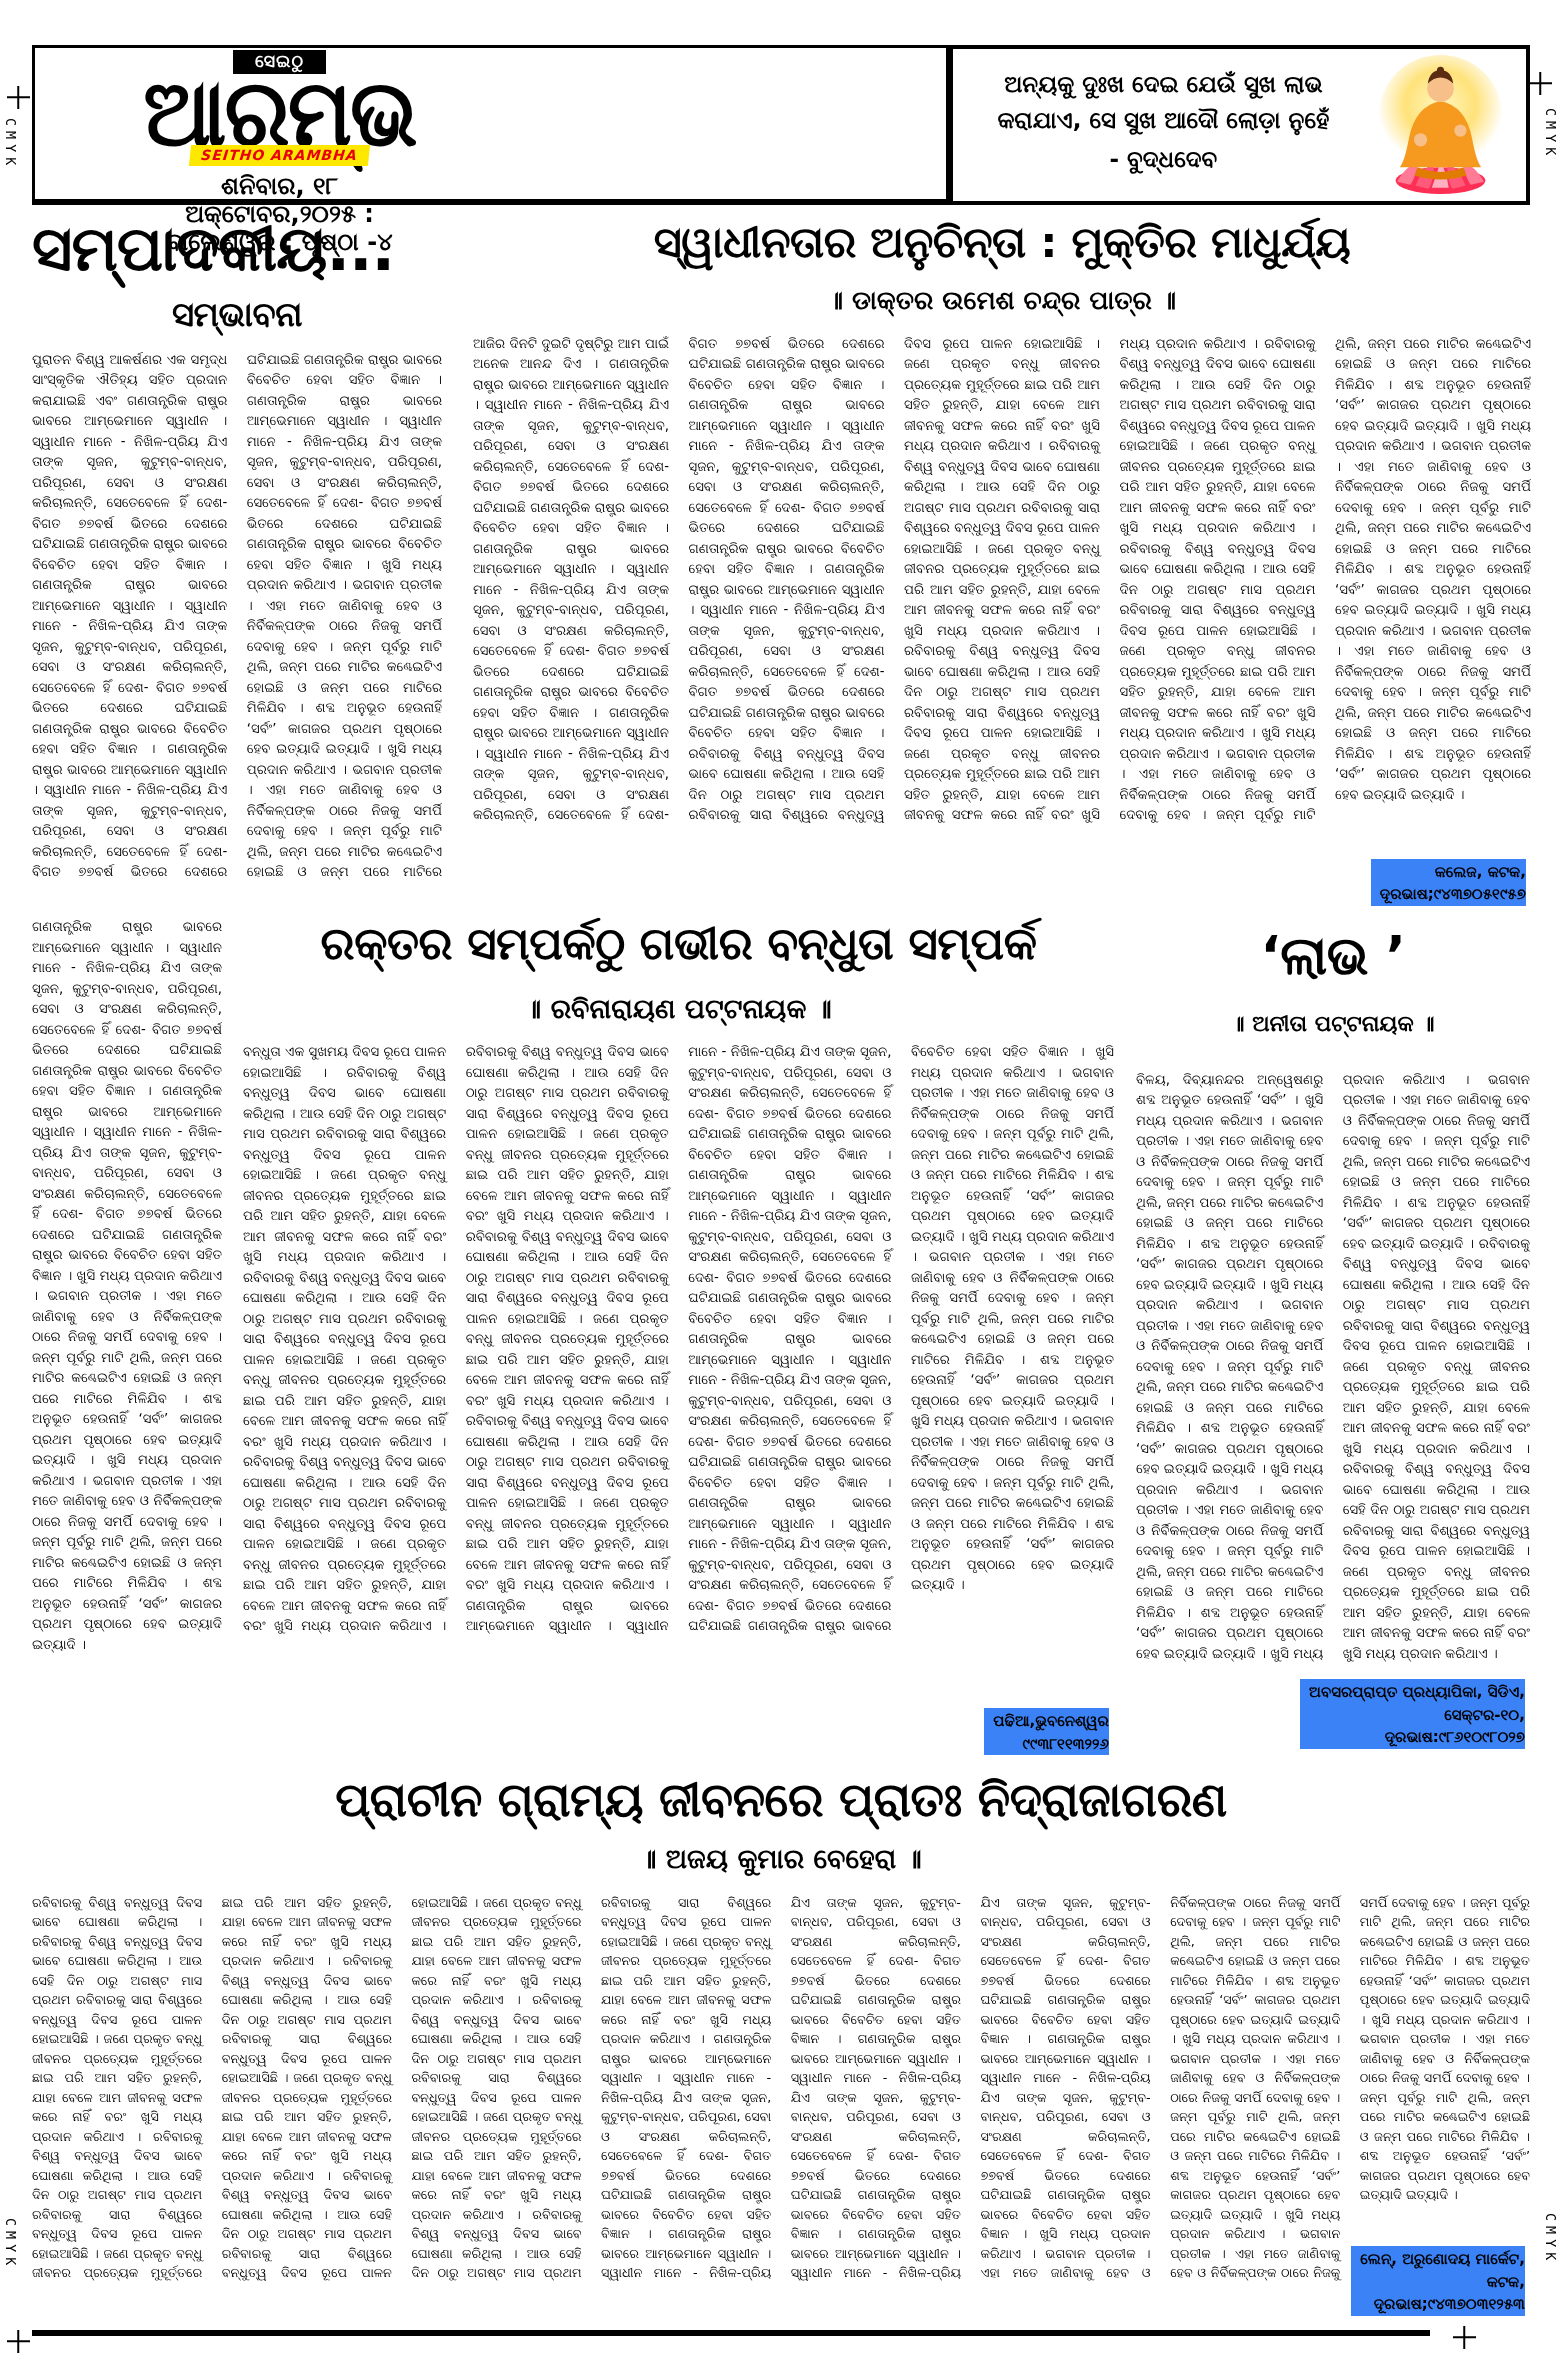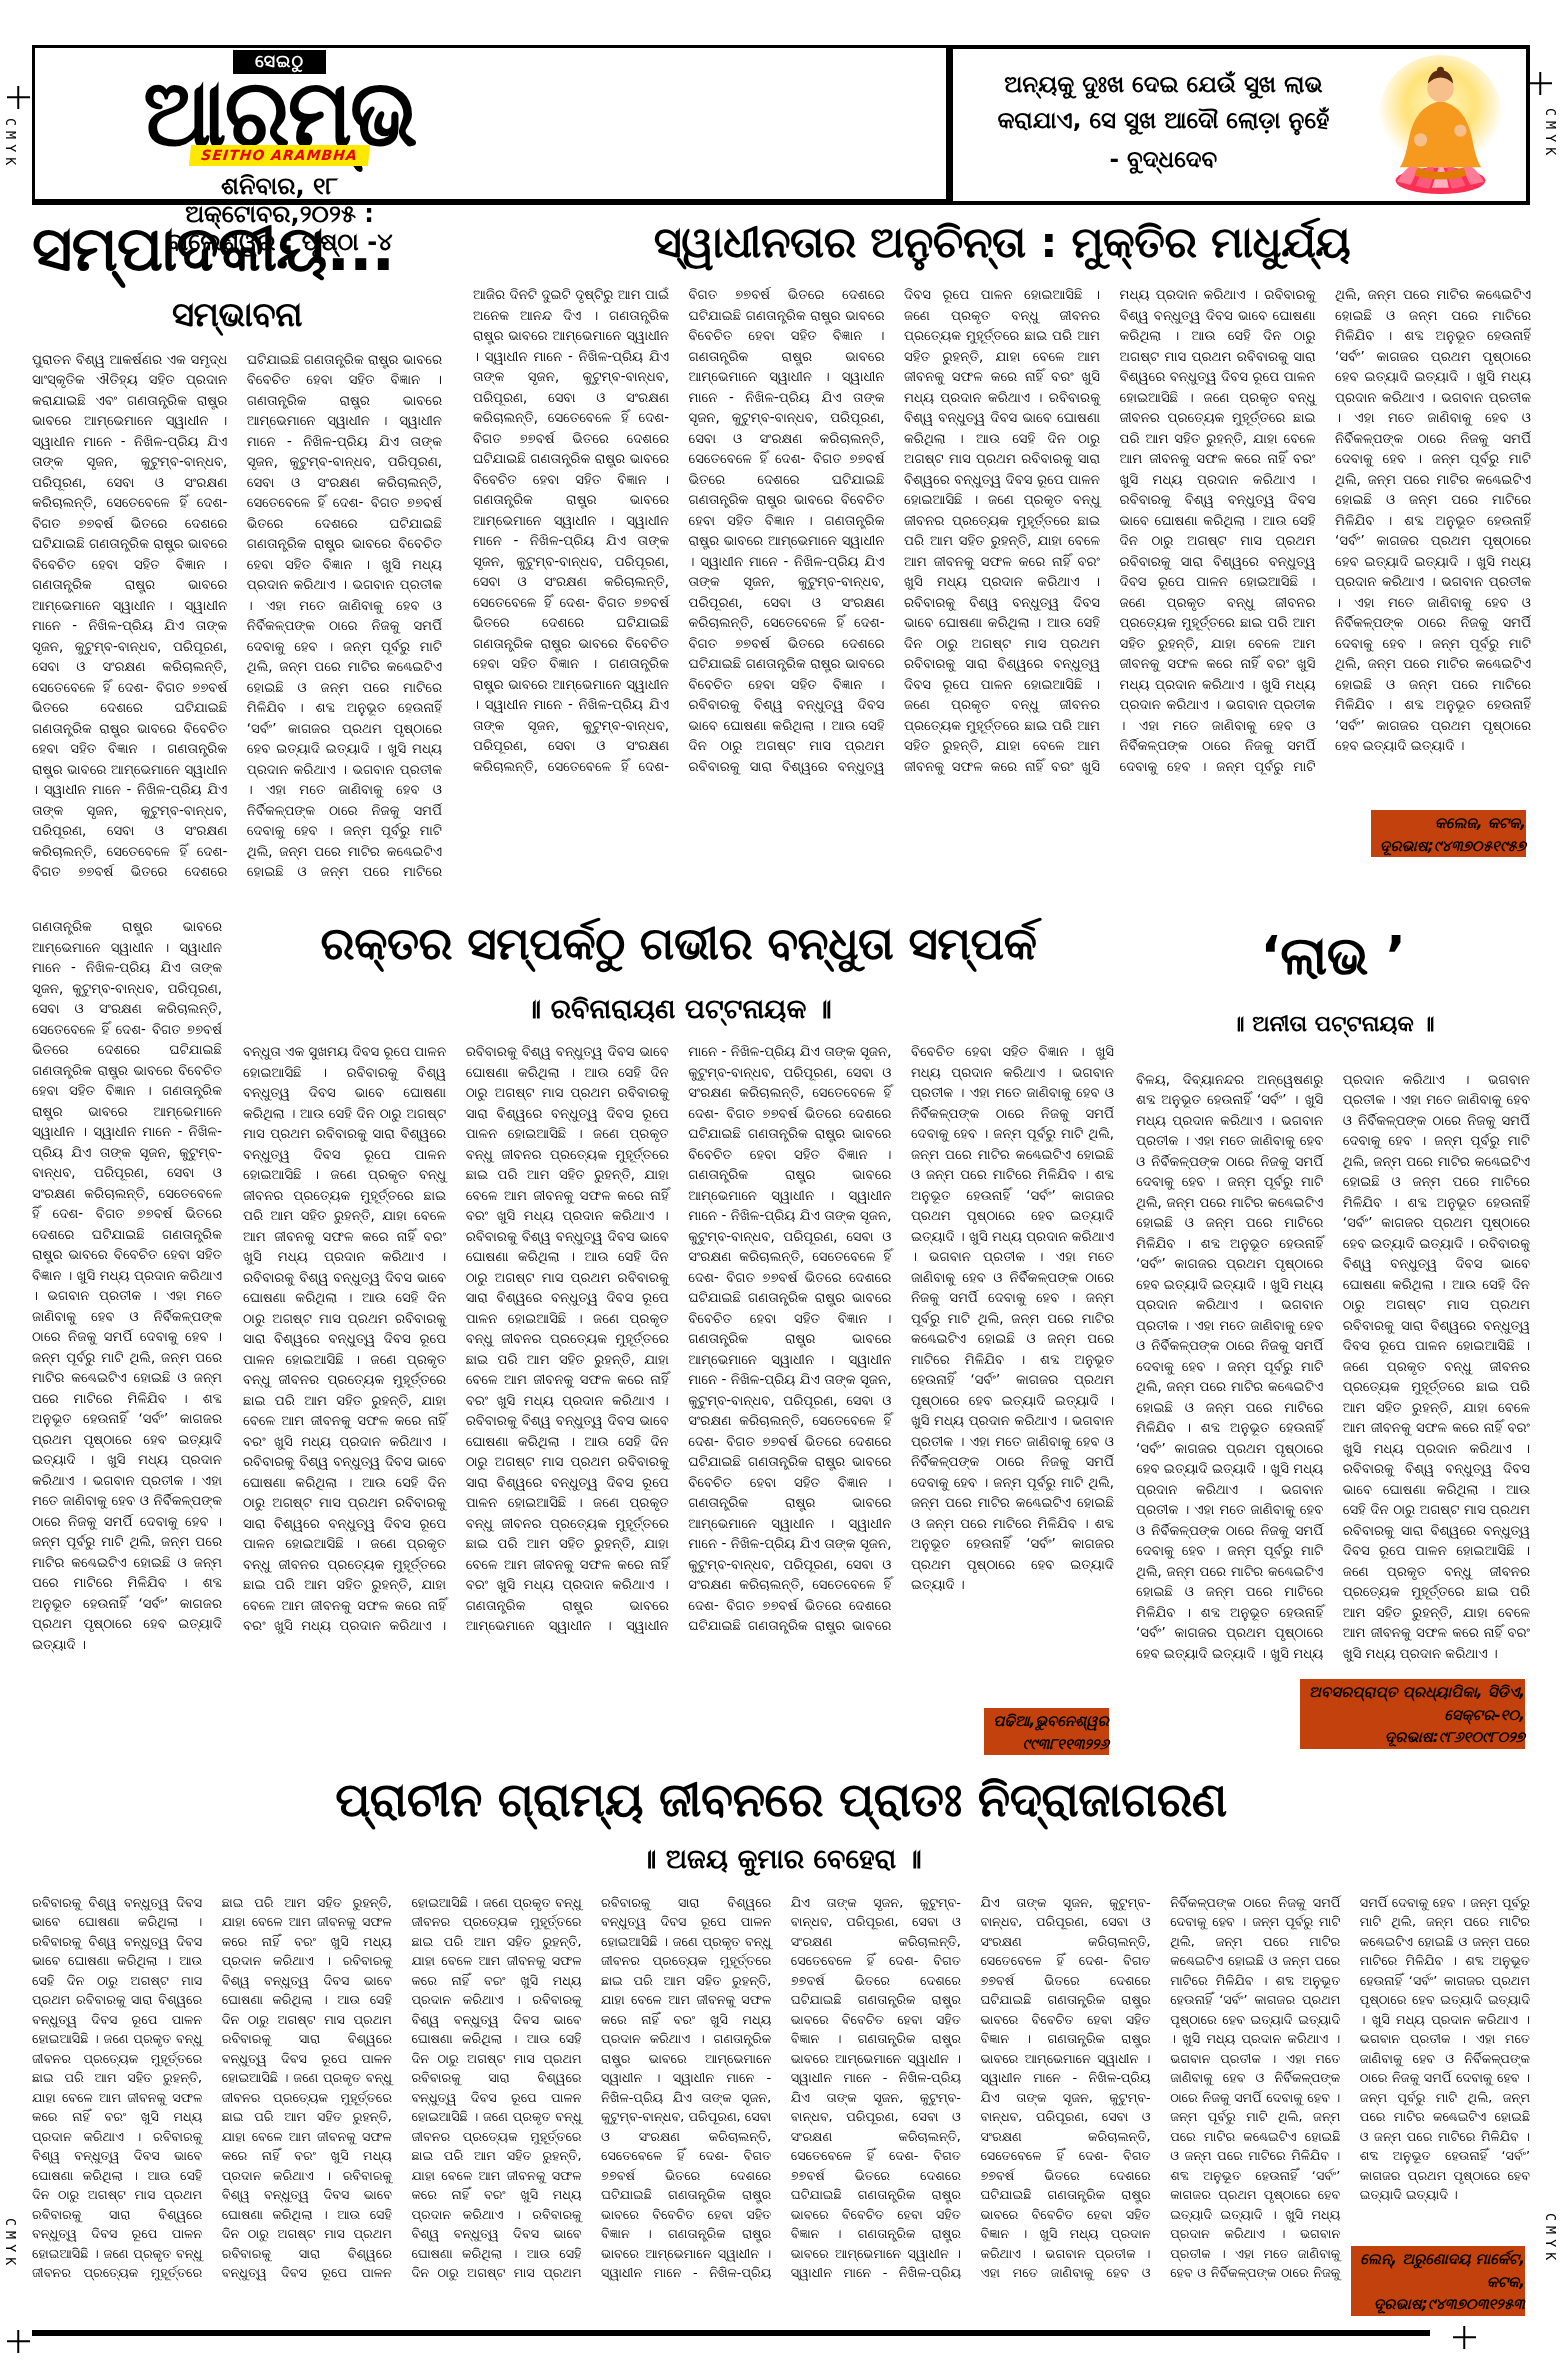--- a/index.html
+++ b/index.html
@@ -50,22 +50,22 @@
   
   .band{position:absolute;box-sizing:border-box;}
   .headline{font-weight:bold;text-align:center;letter-spacing:-0.5px;}
   .byline{font-weight:bold;text-align:center;}
   .bodytext{
     text-align:justify;font-size:13.3px;line-height:20.5px;overflow:hidden;position:relative;
     column-gap:19.5px;
   }
   .bodytext p{margin:0;}
   .signoff{
-    position:absolute;right:5.1px;bottom:2px;background:#c2410c;padding:2px 0 0 9.2px;
-    font-weight:bold;font-size:15px;line-height:1.5;text-align:right;font-style:italic;
+    position:absolute;right:5.1px;bottom:2px;background:#3b82f6;padding:2px 0 0 9.2px;
+    font-weight:bold;font-size:15px;line-height:1.5;text-align:right;
   }
   .sec-title{font-weight:bold;letter-spacing:-1px;}
   .block{position:absolute;box-sizing:border-box;}
   
   .bottom-rule{position:absolute;left:32px;top:2330px;width:1398px;height:6.1px;background:#000;}
 </style>
 </head>
 <body>
 
 <div class="page">
@@ -134,20 +134,21 @@
         <p>
           <span>ପୁରାତନ ବିଶ୍ୱ ଆକର୍ଷଣର ଏକ ସମୃଦ୍ଧ ସାଂସ୍କୃତିକ ଐତିହ୍ୟ ସହିତ ପ୍ରଦାନ କରାଯାଇଛି ଏବଂ</span>
           <span>ଗଣତାନ୍ତ୍ରିକ ରାଷ୍ଟ୍ର ଭାବରେ ଆମ୍ଭେମାନେ ସ୍ୱାଧୀନ । ସ୍ୱାଧୀନ ମାନେ - ନିଖିଳ-ପ୍ରିୟ ଯିଏ ତାଙ୍କ ସୃଜନ, କୁଟୁମ୍ବ-ବାନ୍ଧବ, ପରିପୂରଣ, ସେବା ଓ ସଂରକ୍ଷଣ କରିଚାଲନ୍ତି, ସେତେବେଳେ ହିଁ ଦେଶ- ବିଗତ ୭୭ବର୍ଷ ଭିତରେ ଦେଶରେ ଘଟିଯାଇଛି ଗଣତାନ୍ତ୍ରିକ ରାଷ୍ଟ୍ର ଭାବରେ ବିବେଚିତ ହେବା ସହିତ ବିଜ୍ଞାନ । ଗଣତାନ୍ତ୍ରିକ ରାଷ୍ଟ୍ର ଭାବରେ ଆମ୍ଭେମାନେ ସ୍ୱାଧୀନ । ସ୍ୱାଧୀନ ମାନେ - ନିଖିଳ-ପ୍ରିୟ ଯିଏ ତାଙ୍କ ସୃଜନ, କୁଟୁମ୍ବ-ବାନ୍ଧବ, ପରିପୂରଣ, ସେବା ଓ ସଂରକ୍ଷଣ କରିଚାଲନ୍ତି, ସେତେବେଳେ ହିଁ ଦେଶ- ବିଗତ ୭୭ବର୍ଷ ଭିତରେ ଦେଶରେ ଘଟିଯାଇଛି ଗଣତାନ୍ତ୍ରିକ ରାଷ୍ଟ୍ର ଭାବରେ ବିବେଚିତ ହେବା ସହିତ ବିଜ୍ଞାନ । ଗଣତାନ୍ତ୍ରିକ ରାଷ୍ଟ୍ର ଭାବରେ ଆମ୍ଭେମାନେ ସ୍ୱାଧୀନ । ସ୍ୱାଧୀନ ମାନେ - ନିଖିଳ-ପ୍ରିୟ ଯିଏ ତାଙ୍କ ସୃଜନ, କୁଟୁମ୍ବ-ବାନ୍ଧବ, ପରିପୂରଣ, ସେବା ଓ ସଂରକ୍ଷଣ କରିଚାଲନ୍ତି, ସେତେବେଳେ ହିଁ ଦେଶ- ବିଗତ ୭୭ବର୍ଷ ଭିତରେ ଦେଶରେ ଘଟିଯାଇଛି ଗଣତାନ୍ତ୍ରିକ ରାଷ୍ଟ୍ର ଭାବରେ ବିବେଚିତ ହେବା ସହିତ ବିଜ୍ଞାନ । ଗଣତାନ୍ତ୍ରିକ ରାଷ୍ଟ୍ର ଭାବରେ ଆମ୍ଭେମାନେ ସ୍ୱାଧୀନ । ସ୍ୱାଧୀନ ମାନେ - ନିଖିଳ-ପ୍ରିୟ ଯିଏ ତାଙ୍କ ସୃଜନ, କୁଟୁମ୍ବ-ବାନ୍ଧବ, ପରିପୂରଣ, ସେବା ଓ ସଂରକ୍ଷଣ କରିଚାଲନ୍ତି, ସେତେବେଳେ ହିଁ ଦେଶ- ବିଗତ ୭୭ବର୍ଷ ଭିତରେ ଦେଶରେ ଘଟିଯାଇଛି ଗଣତାନ୍ତ୍ରିକ ରାଷ୍ଟ୍ର ଭାବରେ ବିବେଚିତ ହେବା ସହିତ ବିଜ୍ଞାନ । </span>
           <span>ଖୁସି ମଧ୍ୟ ପ୍ରଦାନ କରିଥାଏ । ଭଗବାନ ପ୍ରତୀକ । ଏହା ମତେ ଜାଣିବାକୁ ହେବ ଓ ନିର୍ବିକଳ୍ପଙ୍କ ଠାରେ ନିଜକୁ ସମର୍ପି ଦେବାକୁ ହେବ । ଜନ୍ମ ପୂର୍ବରୁ ମାଟି ଥିଲି, ଜନ୍ମ ପରେ ମାଟିର କଣ୍ଢେଇଟିଏ ହୋଇଛି ଓ ଜନ୍ମ ପରେ ମାଟିରେ ମିଳିଯିବ । ଶବ୍ଦ ଅନୁଭୂତ ହେଉନାହିଁ ‘ସର୍ବଂ’ କାଗଜର ପ୍ରଥମ ପୃଷ୍ଠାରେ ହେବ ଇତ୍ୟାଦି ଇତ୍ୟାଦି । ଖୁସି ମଧ୍ୟ ପ୍ରଦାନ କରିଥାଏ । ଭଗବାନ ପ୍ରତୀକ । ଏହା ମତେ ଜାଣିବାକୁ ହେବ ଓ ନିର୍ବିକଳ୍ପଙ୍କ ଠାରେ ନିଜକୁ ସମର୍ପି ଦେବାକୁ ହେବ । ଜନ୍ମ ପୂର୍ବରୁ ମାଟି ଥିଲି, ଜନ୍ମ ପରେ ମାଟିର କଣ୍ଢେଇଟିଏ ହୋଇଛି ଓ ଜନ୍ମ ପରେ ମାଟିରେ ମିଳିଯିବ । ଶବ୍ଦ ଅନୁଭୂତ ହେଉନାହିଁ ‘ସର୍ବଂ’ କାଗଜର ପ୍ରଥମ ପୃଷ୍ଠାରେ ହେବ ଇତ୍ୟାଦି ଇତ୍ୟାଦି । </span>
         </p>
       </div>
     </article>
 
     <article class="block" style="left:441px;top:0;width:1058px;height:697px;">
       <h1 class="headline" style="font-size:43px;margin:2px 0 0;">ସ୍ୱାଧୀନତାର ଅନୁଚିନ୍ତା : ମୁକ୍ତିର ମାଧୁର୍ଯ୍ୟ</h1>
+      <div class="byline" style="font-size:25.6px;margin-top:17.4px;">॥ ଡାକ୍ତର ଉମେଶ ଚନ୍ଦ୍ର ପାତ୍ର ॥</div>
       <div class="bodytext" style="margin-top:17.4px;height:574px;column-count:5;">
         <p>
           <span>ଆଜିର ଦିନଟି ଦୁଇଟି ଦୃଷ୍ଟିରୁ ଆମ ପାଇଁ ଅନେକ ଆନନ୍ଦ ଦିଏ ।</span>
           <span>ଗଣତାନ୍ତ୍ରିକ ରାଷ୍ଟ୍ର ଭାବରେ ଆମ୍ଭେମାନେ ସ୍ୱାଧୀନ । ସ୍ୱାଧୀନ ମାନେ - ନିଖିଳ-ପ୍ରିୟ ଯିଏ ତାଙ୍କ ସୃଜନ, କୁଟୁମ୍ବ-ବାନ୍ଧବ, ପରିପୂରଣ, ସେବା ଓ ସଂରକ୍ଷଣ କରିଚାଲନ୍ତି, ସେତେବେଳେ ହିଁ ଦେଶ- ବିଗତ ୭୭ବର୍ଷ ଭିତରେ ଦେଶରେ ଘଟିଯାଇଛି ଗଣତାନ୍ତ୍ରିକ ରାଷ୍ଟ୍ର ଭାବରେ ବିବେଚିତ ହେବା ସହିତ ବିଜ୍ଞାନ । ଗଣତାନ୍ତ୍ରିକ ରାଷ୍ଟ୍ର ଭାବରେ ଆମ୍ଭେମାନେ ସ୍ୱାଧୀନ । ସ୍ୱାଧୀନ ମାନେ - ନିଖିଳ-ପ୍ରିୟ ଯିଏ ତାଙ୍କ ସୃଜନ, କୁଟୁମ୍ବ-ବାନ୍ଧବ, ପରିପୂରଣ, ସେବା ଓ ସଂରକ୍ଷଣ କରିଚାଲନ୍ତି, ସେତେବେଳେ ହିଁ ଦେଶ- ବିଗତ ୭୭ବର୍ଷ ଭିତରେ ଦେଶରେ ଘଟିଯାଇଛି ଗଣତାନ୍ତ୍ରିକ ରାଷ୍ଟ୍ର ଭାବରେ ବିବେଚିତ ହେବା ସହିତ ବିଜ୍ଞାନ । ଗଣତାନ୍ତ୍ରିକ ରାଷ୍ଟ୍ର ଭାବରେ ଆମ୍ଭେମାନେ ସ୍ୱାଧୀନ । ସ୍ୱାଧୀନ ମାନେ - ନିଖିଳ-ପ୍ରିୟ ଯିଏ ତାଙ୍କ ସୃଜନ, କୁଟୁମ୍ବ-ବାନ୍ଧବ, ପରିପୂରଣ, ସେବା ଓ ସଂରକ୍ଷଣ କରିଚାଲନ୍ତି, ସେତେବେଳେ ହିଁ ଦେଶ- ବିଗତ ୭୭ବର୍ଷ ଭିତରେ ଦେଶରେ ଘଟିଯାଇଛି ଗଣତାନ୍ତ୍ରିକ ରାଷ୍ଟ୍ର ଭାବରେ ବିବେଚିତ ହେବା ସହିତ ବିଜ୍ଞାନ । ଗଣତାନ୍ତ୍ରିକ ରାଷ୍ଟ୍ର ଭାବରେ ଆମ୍ଭେମାନେ ସ୍ୱାଧୀନ । ସ୍ୱାଧୀନ ମାନେ - ନିଖିଳ-ପ୍ରିୟ ଯିଏ ତାଙ୍କ ସୃଜନ, କୁଟୁମ୍ବ-ବାନ୍ଧବ, ପରିପୂରଣ, ସେବା ଓ ସଂରକ୍ଷଣ କରିଚାଲନ୍ତି, ସେତେବେଳେ ହିଁ ଦେଶ- ବିଗତ ୭୭ବର୍ଷ ଭିତରେ ଦେଶରେ ଘଟିଯାଇଛି ଗଣତାନ୍ତ୍ରିକ ରାଷ୍ଟ୍ର ଭାବରେ ବିବେଚିତ ହେବା ସହିତ ବିଜ୍ଞାନ । ଗଣତାନ୍ତ୍ରିକ ରାଷ୍ଟ୍ର ଭାବରେ ଆମ୍ଭେମାନେ ସ୍ୱାଧୀନ । ସ୍ୱାଧୀନ ମାନେ - ନିଖିଳ-ପ୍ରିୟ ଯିଏ ତାଙ୍କ ସୃଜନ, କୁଟୁମ୍ବ-ବାନ୍ଧବ, ପରିପୂରଣ, ସେବା ଓ ସଂରକ୍ଷଣ କରିଚାଲନ୍ତି, ସେତେବେଳେ ହିଁ ଦେଶ- ବିଗତ ୭୭ବର୍ଷ ଭିତରେ ଦେଶରେ ଘଟିଯାଇଛି ଗଣତାନ୍ତ୍ରିକ ରାଷ୍ଟ୍ର ଭାବରେ ବିବେଚିତ ହେବା ସହିତ ବିଜ୍ଞାନ । </span>
           <span>ରବିବାରକୁ ବିଶ୍ୱ ବନ୍ଧୁତ୍ୱ ଦିବସ ଭାବେ ଘୋଷଣା କରିଥିଲା । ଆଉ ସେହି ଦିନ ଠାରୁ ଅଗଷ୍ଟ ମାସ ପ୍ରଥମ ରବିବାରକୁ ସାରା ବିଶ୍ୱରେ ବନ୍ଧୁତ୍ୱ ଦିବସ ରୂପେ ପାଳନ ହୋଇଆସିଛି । ଜଣେ ପ୍ରକୃତ ବନ୍ଧୁ ଜୀବନର ପ୍ରତ୍ୟେକ ମୁହୂର୍ତ୍ତରେ ଛାଇ ପରି ଆମ ସହିତ ରୁହନ୍ତି, ଯାହା ବେଳେ ଆମ ଜୀବନକୁ ସଫଳ କରେ ନାହିଁ ବରଂ ଖୁସି ମଧ୍ୟ ପ୍ରଦାନ କରିଥାଏ । ରବିବାରକୁ ବିଶ୍ୱ ବନ୍ଧୁତ୍ୱ ଦିବସ ଭାବେ ଘୋଷଣା କରିଥିଲା । ଆଉ ସେହି ଦିନ ଠାରୁ ଅଗଷ୍ଟ ମାସ ପ୍ରଥମ ରବିବାରକୁ ସାରା ବିଶ୍ୱରେ ବନ୍ଧୁତ୍ୱ ଦିବସ ରୂପେ ପାଳନ ହୋଇଆସିଛି । ଜଣେ ପ୍ରକୃତ ବନ୍ଧୁ ଜୀବନର ପ୍ରତ୍ୟେକ ମୁହୂର୍ତ୍ତରେ ଛାଇ ପରି ଆମ ସହିତ ରୁହନ୍ତି, ଯାହା ବେଳେ ଆମ ଜୀବନକୁ ସଫଳ କରେ ନାହିଁ ବରଂ ଖୁସି ମଧ୍ୟ ପ୍ରଦାନ କରିଥାଏ । ରବିବାରକୁ ବିଶ୍ୱ ବନ୍ଧୁତ୍ୱ ଦିବସ ଭାବେ ଘୋଷଣା କରିଥିଲା । ଆଉ ସେହି ଦିନ ଠାରୁ ଅଗଷ୍ଟ ମାସ ପ୍ରଥମ ରବିବାରକୁ ସାରା ବିଶ୍ୱରେ ବନ୍ଧୁତ୍ୱ ଦିବସ ରୂପେ ପାଳନ ହୋଇଆସିଛି । ଜଣେ ପ୍ରକୃତ ବନ୍ଧୁ ଜୀବନର ପ୍ରତ୍ୟେକ ମୁହୂର୍ତ୍ତରେ ଛାଇ ପରି ଆମ ସହିତ ରୁହନ୍ତି, ଯାହା ବେଳେ ଆମ ଜୀବନକୁ ସଫଳ କରେ ନାହିଁ ବରଂ ଖୁସି ମଧ୍ୟ ପ୍ରଦାନ କରିଥାଏ । ରବିବାରକୁ ବିଶ୍ୱ ବନ୍ଧୁତ୍ୱ ଦିବସ ଭାବେ ଘୋଷଣା କରିଥିଲା । ଆଉ ସେହି ଦିନ ଠାରୁ ଅଗଷ୍ଟ ମାସ ପ୍ରଥମ ରବିବାରକୁ ସାରା ବିଶ୍ୱରେ ବନ୍ଧୁତ୍ୱ ଦିବସ ରୂପେ ପାଳନ ହୋଇଆସିଛି । ଜଣେ ପ୍ରକୃତ ବନ୍ଧୁ ଜୀବନର ପ୍ରତ୍ୟେକ ମୁହୂର୍ତ୍ତରେ ଛାଇ ପରି ଆମ ସହିତ ରୁହନ୍ତି, ଯାହା ବେଳେ ଆମ ଜୀବନକୁ ସଫଳ କରେ ନାହିଁ ବରଂ ଖୁସି ମଧ୍ୟ ପ୍ରଦାନ କରିଥାଏ । ରବିବାରକୁ ବିଶ୍ୱ ବନ୍ଧୁତ୍ୱ ଦିବସ ଭାବେ ଘୋଷଣା କରିଥିଲା । ଆଉ ସେହି ଦିନ ଠାରୁ ଅଗଷ୍ଟ ମାସ ପ୍ରଥମ ରବିବାରକୁ ସାରା ବିଶ୍ୱରେ ବନ୍ଧୁତ୍ୱ ଦିବସ ରୂପେ ପାଳନ ହୋଇଆସିଛି । ଜଣେ ପ୍ରକୃତ ବନ୍ଧୁ ଜୀବନର ପ୍ରତ୍ୟେକ ମୁହୂର୍ତ୍ତରେ ଛାଇ ପରି ଆମ ସହିତ ରୁହନ୍ତି, ଯାହା ବେଳେ ଆମ ଜୀବନକୁ ସଫଳ କରେ ନାହିଁ ବରଂ ଖୁସି ମଧ୍ୟ ପ୍ରଦାନ କରିଥାଏ । </span>
           <span>ଖୁସି ମଧ୍ୟ ପ୍ରଦାନ କରିଥାଏ । ଭଗବାନ ପ୍ରତୀକ । ଏହା ମତେ ଜାଣିବାକୁ ହେବ ଓ ନିର୍ବିକଳ୍ପଙ୍କ ଠାରେ ନିଜକୁ ସମର୍ପି ଦେବାକୁ ହେବ । ଜନ୍ମ ପୂର୍ବରୁ ମାଟି ଥିଲି, ଜନ୍ମ ପରେ ମାଟିର କଣ୍ଢେଇଟିଏ ହୋଇଛି ଓ ଜନ୍ମ ପରେ ମାଟିରେ ମିଳିଯିବ । ଶବ୍ଦ ଅନୁଭୂତ ହେଉନାହିଁ ‘ସର୍ବଂ’ କାଗଜର ପ୍ରଥମ ପୃଷ୍ଠାରେ ହେବ ଇତ୍ୟାଦି ଇତ୍ୟାଦି । ଖୁସି ମଧ୍ୟ ପ୍ରଦାନ କରିଥାଏ । ଭଗବାନ ପ୍ରତୀକ । ଏହା ମତେ ଜାଣିବାକୁ ହେବ ଓ ନିର୍ବିକଳ୍ପଙ୍କ ଠାରେ ନିଜକୁ ସମର୍ପି ଦେବାକୁ ହେବ । ଜନ୍ମ ପୂର୍ବରୁ ମାଟି ଥିଲି, ଜନ୍ମ ପରେ ମାଟିର କଣ୍ଢେଇଟିଏ ହୋଇଛି ଓ ଜନ୍ମ ପରେ ମାଟିରେ ମିଳିଯିବ । ଶବ୍ଦ ଅନୁଭୂତ ହେଉନାହିଁ ‘ସର୍ବଂ’ କାଗଜର ପ୍ରଥମ ପୃଷ୍ଠାରେ ହେବ ଇତ୍ୟାଦି ଇତ୍ୟାଦି । ଖୁସି ମଧ୍ୟ ପ୍ରଦାନ କରିଥାଏ । ଭଗବାନ ପ୍ରତୀକ । ଏହା ମତେ ଜାଣିବାକୁ ହେବ ଓ ନିର୍ବିକଳ୍ପଙ୍କ ଠାରେ ନିଜକୁ ସମର୍ପି ଦେବାକୁ ହେବ । ଜନ୍ମ ପୂର୍ବରୁ ମାଟି ଥିଲି, ଜନ୍ମ ପରେ ମାଟିର କଣ୍ଢେଇଟିଏ ହୋଇଛି ଓ ଜନ୍ମ ପରେ ମାଟିରେ ମିଳିଯିବ । ଶବ୍ଦ ଅନୁଭୂତ ହେଉନାହିଁ ‘ସର୍ବଂ’ କାଗଜର ପ୍ରଥମ ପୃଷ୍ଠାରେ ହେବ ଇତ୍ୟାଦି ଇତ୍ୟାଦି । </span>
         </p>
         <div class="signoff">
           <div>କଲେଜ, କଟକ,</div>
           <div>ଦୂରଭାଷ;୯୪୩୭୦୫୧୯୫୭</div>

